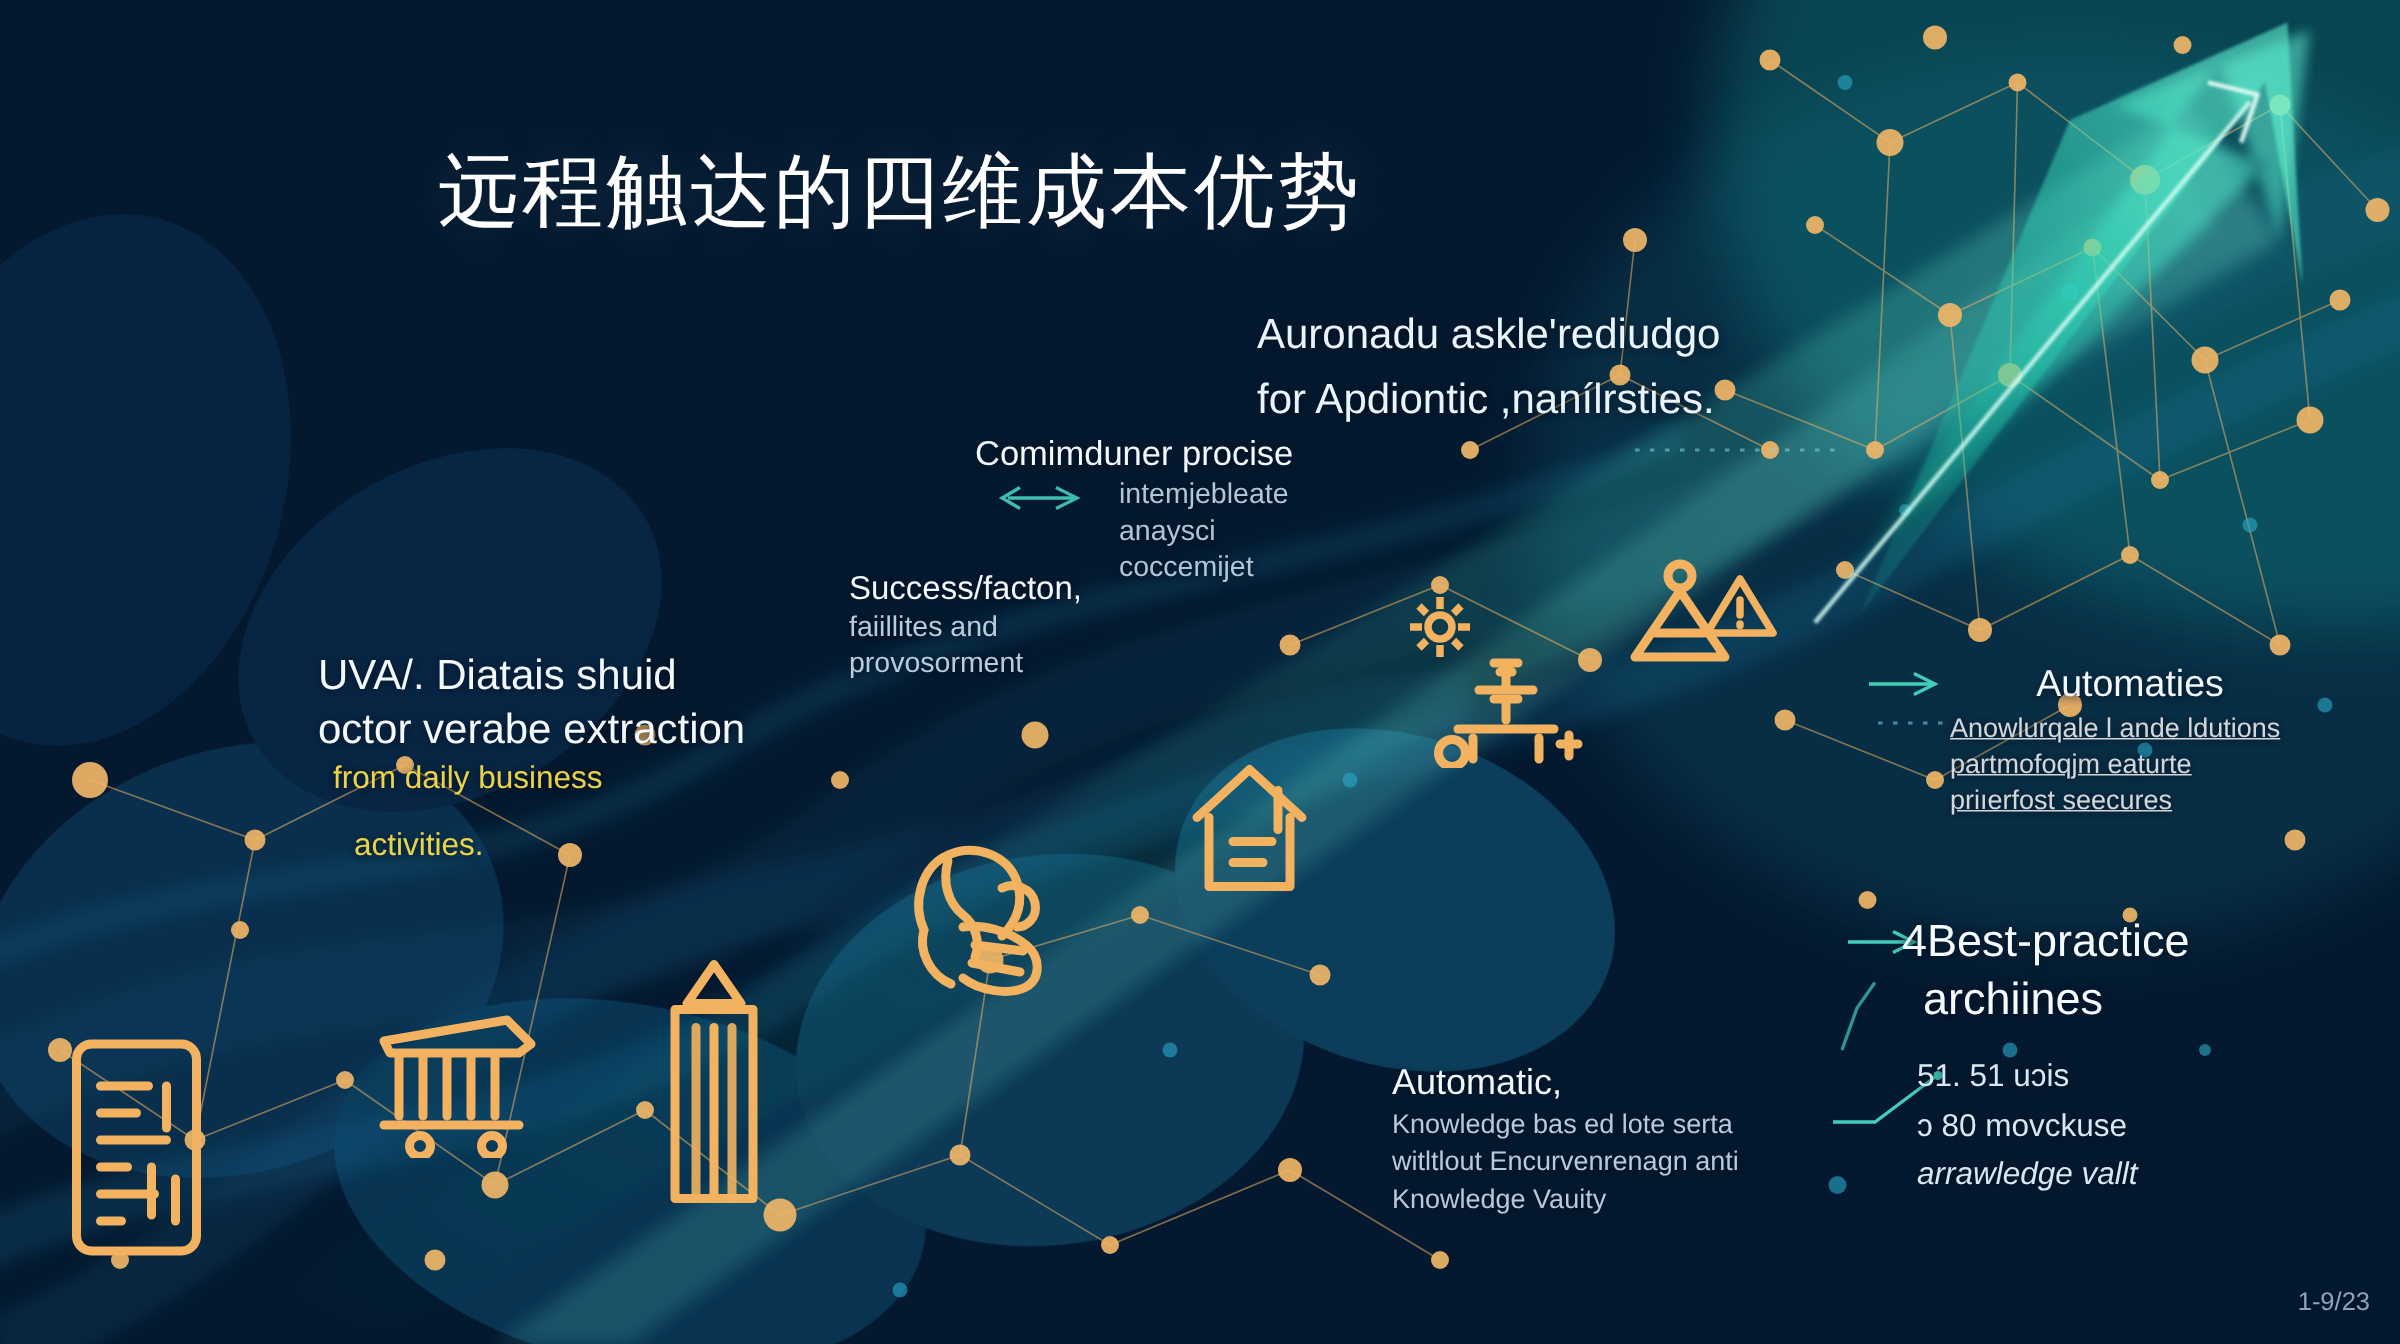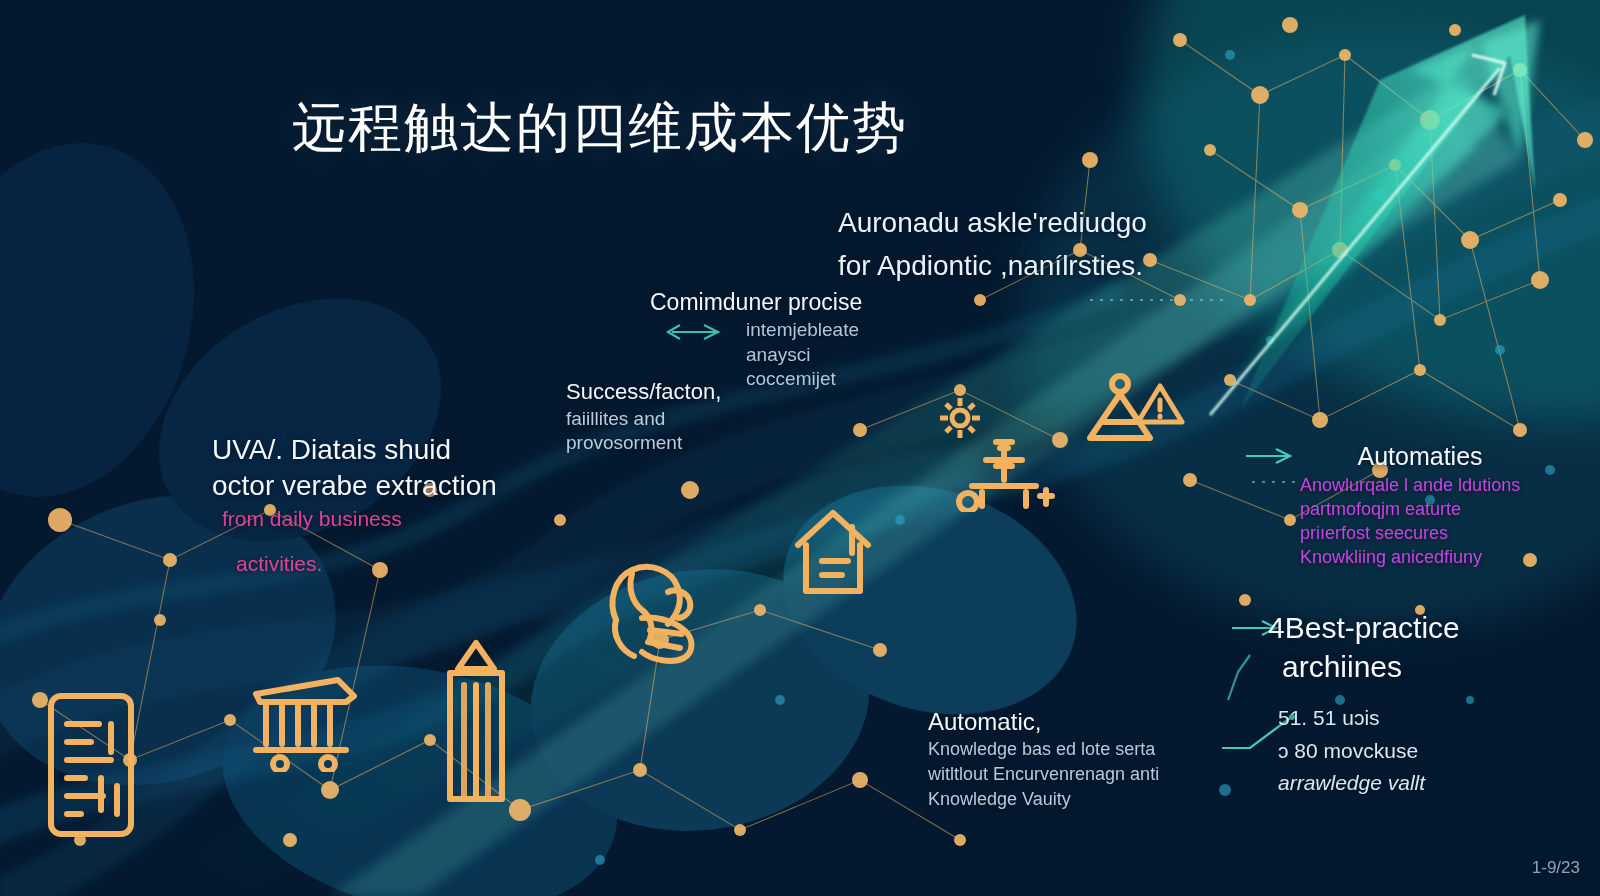--- a/index.html
+++ b/index.html
@@ -39,26 +39,26 @@
 
   .b-hero   { left:838px; top:202px; width:390px; font-size:28px; color:#e8f4fa; line-height:1.52; }
   .b-mid    { left:610px; top:288px; width:250px;margin-left:40px; }
   .b-mid .hd{ font-size:23px; }
   .b-mid .bd{ font-size:19px; color:#bcd5e4; }
   .b-succ   { left:520px; top:378px; width:220px;margin-left:46px; }
   .b-succ .hd { font-size:22px; }
   .b-succ .bd { font-size:19px; color:#c6dbe9; }
   .b-left   { left:212px; top:432px; width:300px; }
   .b-left .hd { font-size:28px; }
-  .b-left .bd { font-size:21px; color:#ec4899; }
+  .b-left .bd { font-size:21px; color:#fde047; }
   .b-left .ind1 { padding-left:10px; }
   .b-left .ind2 { padding-left:24px;margin-top:18px; }
   .b-auto   { left:1300px; top:440px; width:240px; }
   .b-auto .hd { font-size:25px;text-align:center; }
-  .b-auto .bd { font-size:18px; color:#d946ef; line-height:1.35; }
+  .b-auto .bd { font-size:18px; color:#e5e5e5; line-height:1.35;text-decoration:underline; }
   .b-best   { left:1268px; top:608px; width:260px; font-size:30px; color:#f4fafd; line-height:1.30; }
   .b-stats  { left:1278px; top:702px; width:260px; font-size:21px; color:#d6e8f2; line-height:1.55; }
   .b-stats .it { font-style:italic; }
   .b-autom  { left:928px; top:706px; width:260px; }
   .b-autom .hd { font-size:24px; }
   .b-autom .bd { font-size:18px; color:#c3dae8; line-height:1.38; white-space:nowrap; }
   .pageno   { right:20px; bottom:18px; font-size:17px; color:#9fc0d4; opacity:.85; }
   .ico { position:absolute; }
 </style>
 </head>
@@ -351,21 +351,20 @@
     <div class="hd">octor verabe extraction</div>
     <div class="bd ind1">from daily business</div>
     <div class="bd ind2">activities.</div>
   </div>
 
   <div class="tx blk b-auto">
     <div class="hd">Automaties</div>
     <div class="bd">Anowlurqale l ande ldutions</div>
     <div class="bd">partmofoqjm eaturte</div>
     <div class="bd">priıerfost seecures</div>
-    <div class="bd">Knowkliing anicedfiuny</div>
   </div>
 
   <div class="tx b-best">
     <div>4Best-practice</div>
     <div style="padding-left:14px">archiines</div>
   </div>
 
   <div class="tx b-stats">
     <div>51. 51 uɔis</div>
     <div>ɔ 80 movckuse</div>

